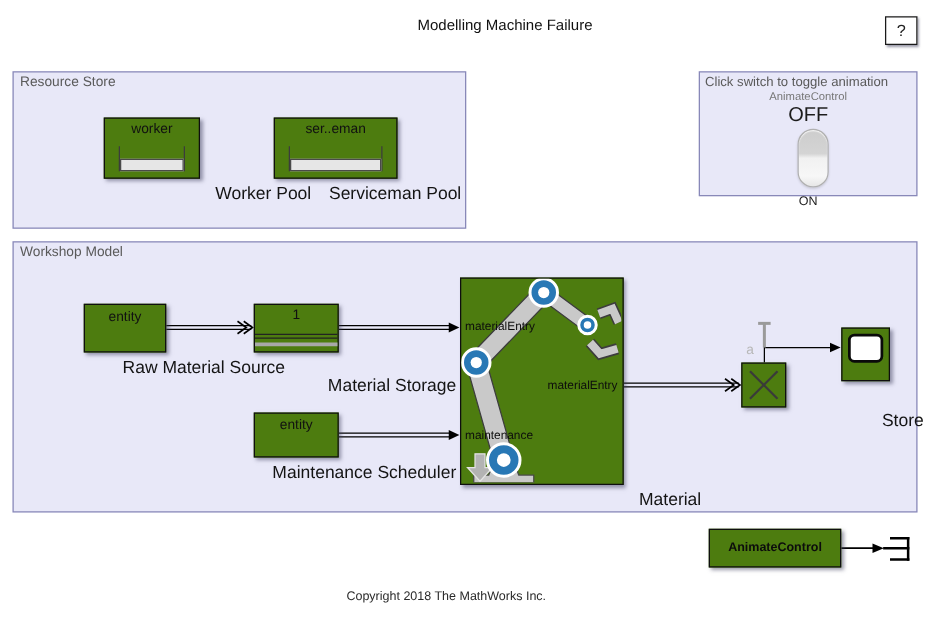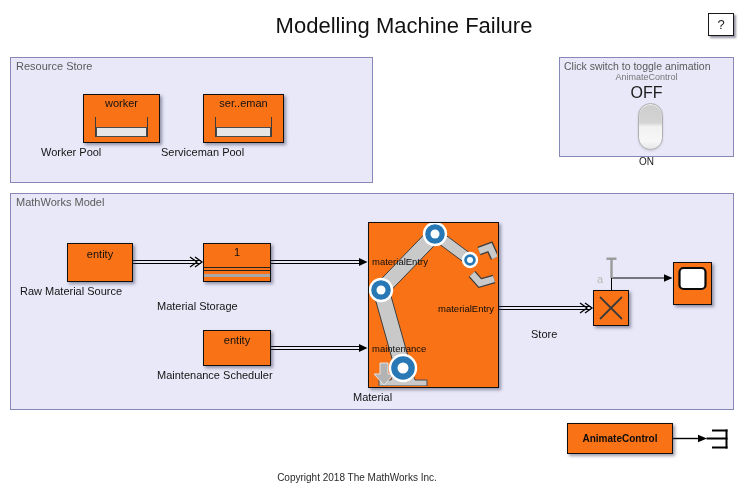--- a/index.html
+++ b/index.html
@@ -4,42 +4,42 @@
 <style>
   html,body{margin:0;padding:0;}
   body{
     width:746px;height:497px;position:relative;background:#ffffff;
     font-family:"Liberation Sans", sans-serif;overflow:hidden;
     -webkit-font-smoothing:antialiased;
   }
   .abs{position:absolute;}
   .page-title{
     top:13px;left:404px;transform:translateX(-50%);
-    font-size:22px;color:#111;white-space:nowrap;
+    font-size:12px;color:#111;white-space:nowrap;
   }
   .help-btn{
     top:13px;left:708px;width:24px;height:21px;background:#fff;
     border:1px solid #1a1a1a;box-shadow:1.5px 1.5px 2px rgba(60,60,90,.55);
     font-size:13px;color:#222;display:flex;align-items:center;justify-content:center;
   }
   .area{
     background:var(--area-bg,#e8e8f8);
     border:1px solid var(--area-border,#8888b8);
     box-sizing:border-box;
   }
   .area-label{
     position:absolute;top:2px;left:5px;font-size:11px;
     color:var(--label-gray,#5a5a5a);white-space:nowrap;
   }
   .sblock{
-    position:absolute;background:#f97316;border:1px solid #0f0f0f;
+    position:absolute;background:#4d7c0f;border:1px solid #0f0f0f;
     box-sizing:border-box;box-shadow:2px 2px 3px rgba(60,60,90,.5);
   }
   .block-label{
-    position:absolute;text-align:left;font-size:11px;color:#141414;white-space:nowrap;
+    position:absolute;text-align:right;font-size:14px;color:#141414;white-space:nowrap;margin-left:48px;
   }
   .blk-text{width:100%;text-align:center;font-size:11px;color:#111;margin-top:2px;}
   
   .pool-icon{
     position:absolute;left:11px;right:11px;top:22px;height:20px;
     border-left:1.5px solid #3c3c3c;border-right:1.5px solid #3c3c3c;
   }
   .pool-bar{
     position:absolute;left:0;right:0;bottom:0;height:8px;
     background:#e6e6e6;border:1px solid #4a4a4a;
@@ -88,21 +88,21 @@
 <div class="abs page-title">Modelling Machine Failure</div>
 <div class="abs help-btn">?</div>
 
 <div class="abs area" style="left:10px;top:57px;width:363px;height:126px">
   <div class="area-label">Resource Store</div>
 </div>
 <div class="abs area" style="left:559px;top:57px;width:175px;height:100px">
   <div class="area-label" style="font-size:10.5px;left:4px;">Click switch to toggle animation</div>
 </div>
 <div class="abs area" style="left:10px;top:193px;width:724px;height:217px">
-  <div class="area-label">MathWorks Model</div>
+  <div class="area-label">Workshop Model</div>
 </div>
 
 <svg class="abs" style="left:0;top:0;" width="746" height="497" viewBox="0 0 746 497">
 
   <line class="conn" x1="133" y1="260.5" x2="201" y2="260.5"></line>
   <line class="conn" x1="133" y1="263.5" x2="201" y2="263.5"></line>
   <polyline class="chev" points="195,257 202,262 195,267"></polyline>
   <polyline class="chev" points="190,257 197,262 190,267"></polyline>
 
   <line class="conn" x1="271" y1="260.5" x2="359.5" y2="260.5"></line>
@@ -138,21 +138,21 @@
 </svg>
 
 <div class="sblock" style="left:83px;top:94px;width:77px;height:49px">
   <div class="blk-text">worker</div>
   <div class="pool-icon">
       <div class="pool-bar"></div>
     </div>
 </div>
 <div class="abs block-label" style="left:41px;top:146px;width:160px">Worker Pool</div>
 
-<div class="sblock" style="left:203px;top:94px;width:81px;height:49px">
+<div class="sblock" style="left:219px;top:94px;width:99px;height:49px">
   <div class="blk-text">ser..eman</div>
   <div class="pool-icon">
       <div class="pool-bar"></div>
     </div>
 </div>
 <div class="abs block-label" style="left:161px;top:146px;width:160px">Serviceman Pool</div>
 
 <div class="abs panel-text" style="top:72px;font-size:9px;color:#767676;">AnimateControl</div>
 <div class="abs panel-text" style="top:84px;font-size:16px;color:#1c1c1c;">OFF</div>
 <div class="abs switch" style="left:638px;top:103px;"></div>

